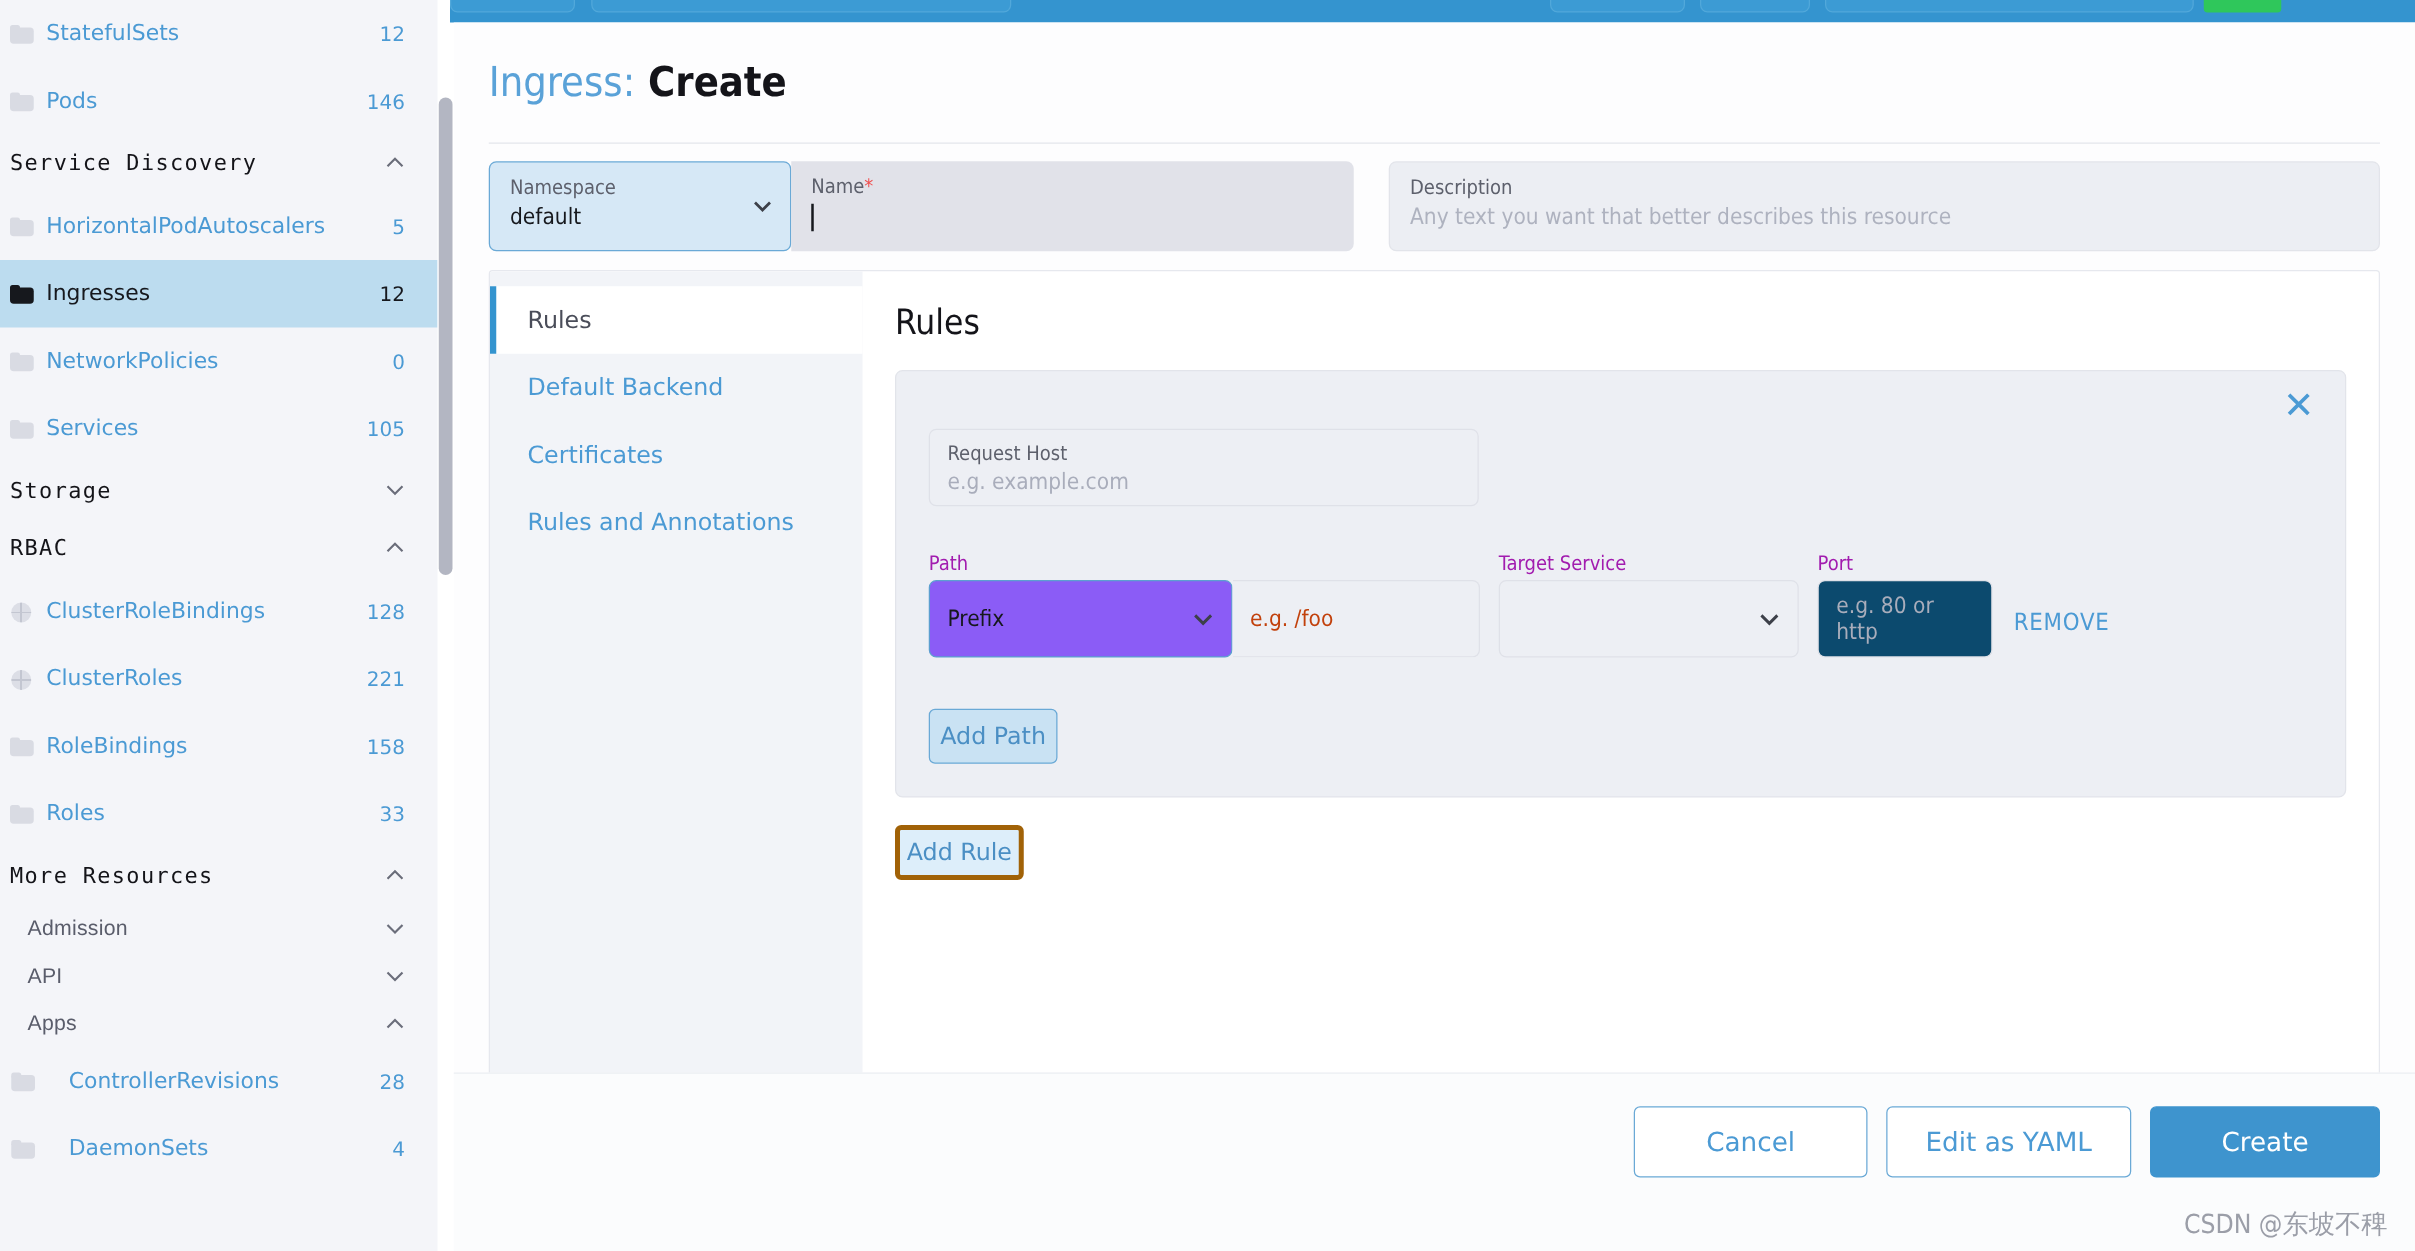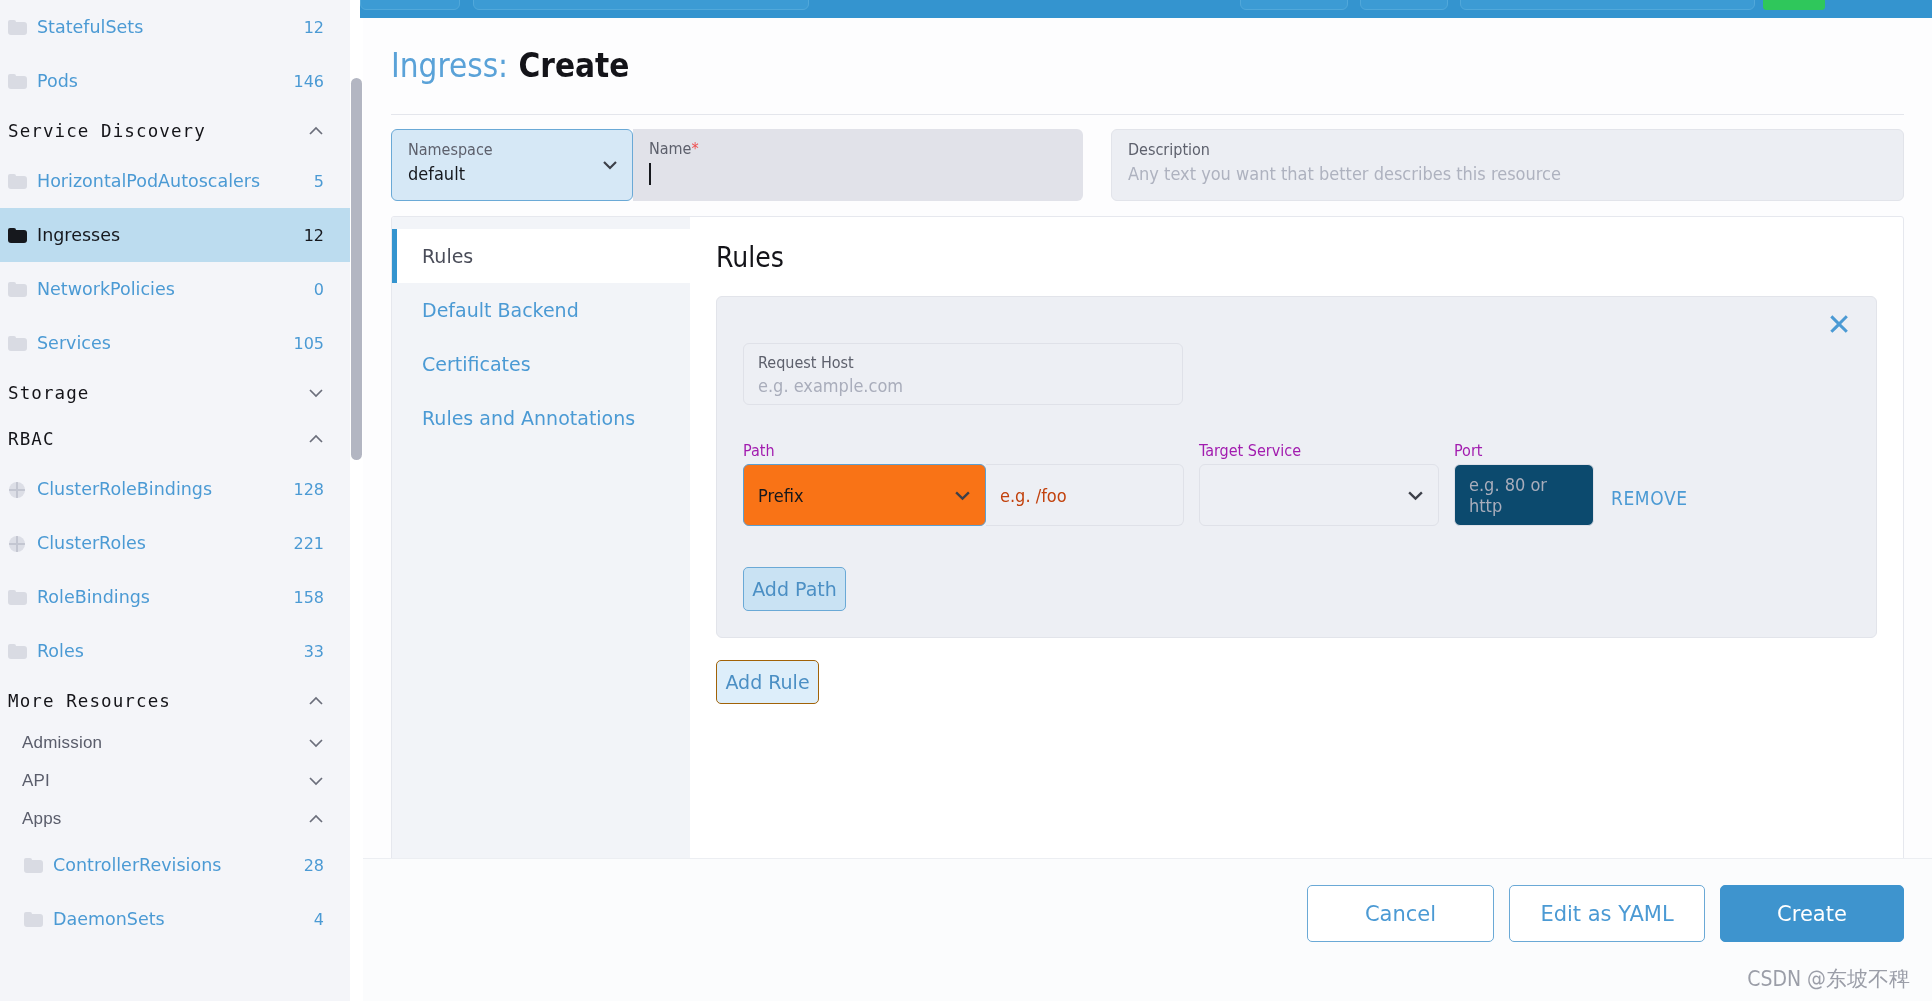--- a/index.html
+++ b/index.html
@@ -43,21 +43,21 @@
     color:#5a5d6b; letter-spacing:0.2px; font-size:17px;
     font-family:Liberation Sans, sans-serif;
     height:38px; padding-left:22px;
   }
   .chev { color:#6b6e7b; font-size:13px; line-height:1; }
   .nav-item {
     display:flex; align-items:center; height:54px;
     padding:0 26px 0 8px; color:#4b9ad4; font-size:17.5px;
     position:relative;
   }
-  .nav-item.indent { padding-left:24px; }
+  .nav-item.indent { padding-left:9px;gap:17px; }
   .nav-item .lbl { flex:1; }
   .nav-item .cnt { color:#4b9ad4; font-size:16px; }
   .nav-item.active { background:#bcdcef; }
   .nav-item.active .lbl, .nav-item.active .cnt { color:#16181d; }
   .ico {
     width:19px; height:15px; margin-right:10px; flex:none;
     display:inline-block; position:relative;
   }
   .ico.folder::before{
     content:""; position:absolute; left:0; top:2px; width:19px; height:13px;
@@ -155,21 +155,21 @@
 
   .path-row { margin-top:36px; position:relative; height:112px; }
   .col-lab {
     position:absolute; top:0; font-size:16px; color:#a21caf;
     font-family:"DejaVu Sans Condensed","DejaVu Sans","Liberation Sans",sans-serif;
   }
   .ctl { position:absolute; top:23px; height:62px; border-radius:6px; }
   .ctl .inner { display:flex; align-items:center; height:100%; padding:0 14px;
     font-size:18px;
     font-family:"DejaVu Sans Condensed","DejaVu Sans","Liberation Sans",sans-serif; }
-  #pathtype { left:0; width:243px; background:#f97316; border:1px solid #5c9fd0; }
+  #pathtype { left:0; width:243px; background:#8b5cf6; border:1px solid #5c9fd0; }
   #pathtype .inner { color:#16181d; justify-content:space-between; }
   #pathval { left:243px; width:198px; background:#edeff4; border:1px solid #dfe1e8;
              border-left:none; border-radius:0 6px 6px 0; }
   #pathval .inner { color:#c2410c; }
   #tgtsvc { left:456px; width:240px; background:#edeff4; border:1px solid #dfe1e8; }
   #tgtsvc .inner { justify-content:flex-end; }
   #port { left:711px; width:140px; background:#0c4a6e; border:1px solid #dfe1e8; }
   #port .inner { color:#a9adbb; }
   #remove-btn {
     position:absolute; left:868px; top:46px; font-size:19px; color:#4b9ad4;
@@ -179,21 +179,21 @@
   .caretv { width:17px; height:17px; flex:none; }
 
   .btn {
     display:inline-flex; align-items:center; justify-content:center;
     border-radius:5px; font-size:19px;
     font-family:"DejaVu Sans","Liberation Sans",sans-serif;
   }
   #add-path { margin-top:14px; width:103px; height:44px;
     background:#c9e2f3; border:1px solid #6aa9d6; color:#4b8fc4; }
   #add-rule { margin-top:22px; width:103px; height:44px;
-    background:#ddeefa; border:1px solid #a16207; color:#4b8fc4; }
+    background:#ddeefa; border:4px solid #a16207; color:#4b8fc4; }
 
   
   #footer {
     position:absolute; left:0; bottom:0; width:1569px; height:143px;
     background:#fbfcfd; border-top:1px solid #eceef2;
   }
   #footer .btns { position:absolute; right:28px; top:26px; display:flex; gap:15px; }
   #btn-cancel { width:187px; height:57px; background:#ffffff;
     border:1px solid #6aa9d6; color:#4b9ad4; font-size:21px; }
   #btn-yaml { width:196px; height:57px; background:#ffffff;

